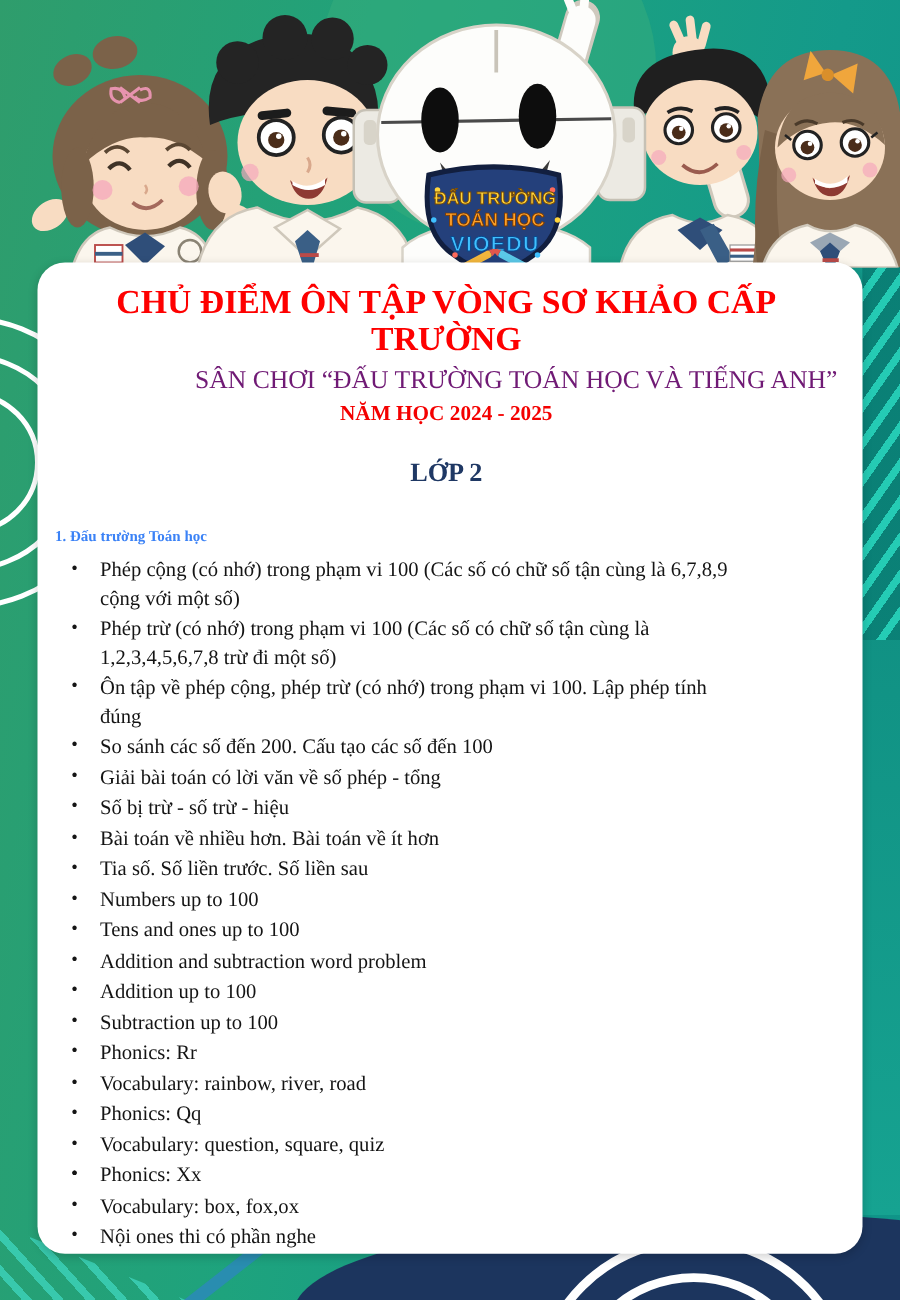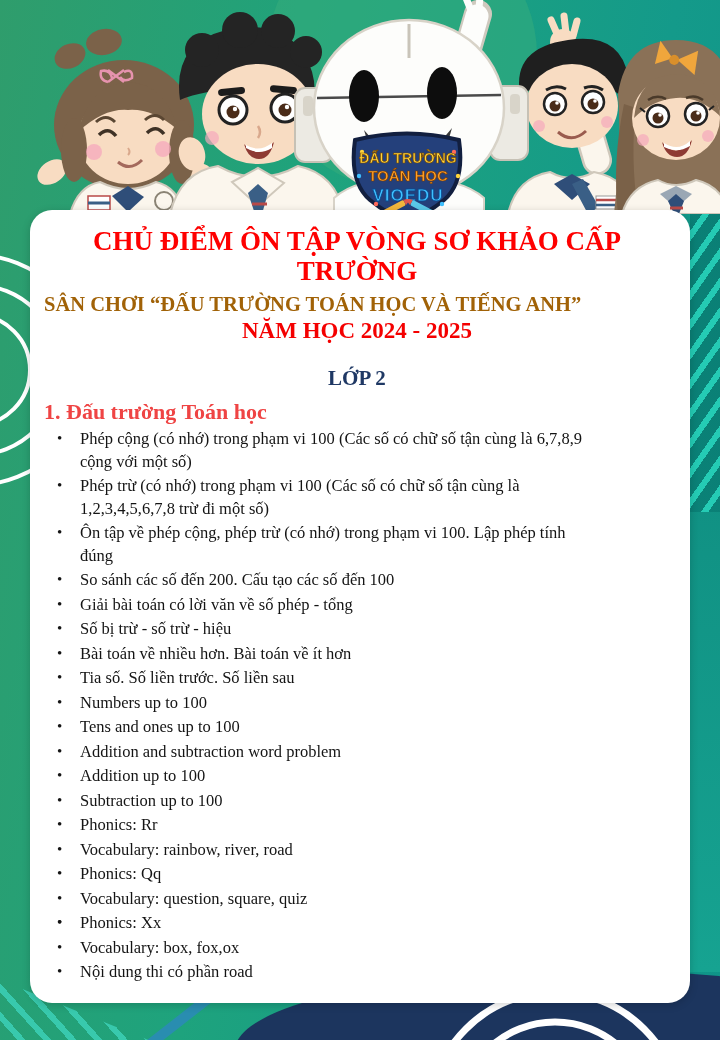--- a/index.html
+++ b/index.html
@@ -5,21 +5,21 @@
   * { margin:0; padding:0; box-sizing:border-box; }
   html,body { width:720px; height:1040px; }
   body { font-family:"Liberation Serif","DejaVu Serif",serif; }
 
   .page {
     position:relative; width:720px; height:1040px; overflow:hidden;
     background:linear-gradient(100deg,#2f9d6c 0%, #1ea37d 40%, #149a8a 75%, #0f9488 100%);
   }
 
   
-  .header-art { position:absolute; left:0; top:0; width:720px; height:214px; z-index:1;padding-left:12px; }
+  .header-art { position:absolute; left:0; top:0; width:720px; height:214px; z-index:1; }
 
   
   .left-arcs { position:absolute; left:0; top:248px; width:70px; height:250px; z-index:0; }
   .right-margin {
     position:absolute; right:0; top:212px; width:30px; height:760px; z-index:0;
     background:linear-gradient(#0d867b,#16a391);
   }
   .right-stripes {
     position:absolute; right:0; top:212px; width:30px; height:300px; z-index:0;
     background:repeating-linear-gradient(125deg,#0a7f75 0 11px,#27d2ba 11px 17px);
@@ -48,34 +48,34 @@
     position:absolute; left:30px; top:210px; width:660px; height:793px;
     background:#ffffff; border-radius:22px; z-index:5;
     padding:14px 20px 21px 14px;
     box-shadow:0 2px 8px rgba(0,0,0,.18);
   }
   .doc-title {
     text-align:center; color:#fe0000; font-weight:bold; font-size:27px;
     line-height:30px; margin-top:2px;
   }
   .doc-subtitle {
-    text-align:left; color:#a16207; font-weight:bold; font-size:20.5px;
+    text-align:right; color:#701a75; font-weight:normal; font-size:20.5px;
     line-height:25px; margin-top:6px;
   }
   .doc-year {
-    text-align:center; color:#f40000; font-weight:bold; font-size:23px;
+    text-align:center; color:#f40000; font-weight:bold; font-size:17px;
     line-height:21px; margin-top:3px;
   }
   .doc-grade {
     text-align:center; color:#1f3864; font-weight:bold; font-size:21px;
     line-height:26px; margin-top:24px;
   }
   .sec-heading {
-    font-weight:bold; color:#ef4444; font-size:22px; line-height:24px;
-    margin:9px 0 4px 0;
+    font-weight:bold; color:#3b82f6; font-size:12px; line-height:24px;
+    margin:26px 0 4px 0;
   }
   ul.topics { list-style:none; }
   ul.topics li {
     position:relative; padding-left:36px; margin-bottom:2px;
     font-size:16.5px; line-height:22.5px; color:#141414;
   }
   ul.topics li .bullet {
     position:absolute; left:13px; top:-1px; font-size:15px; color:#141414;
   }
   ul.topics li .item-text { white-space:pre-line; }
@@ -300,17 +300,17 @@
       </ul>
 
     <ul class="topics">
         <li><span class="bullet">•</span><span class="item-text">Phonics: Rr</span></li>
         <li><span class="bullet">•</span><span class="item-text">Vocabulary: rainbow, river, road</span></li>
         <li><span class="bullet">•</span><span class="item-text">Phonics: Qq</span></li>
         <li><span class="bullet">•</span><span class="item-text">Vocabulary: question, square, quiz</span></li>
         <li><span class="bullet">•</span></li>
         <li><span class="bullet">•</span><span class="item-text">Phonics: Xx</span></li>
         <li><span class="bullet">•</span><span class="item-text">Vocabulary: box, fox,ox</span></li>
-        <li><span class="bullet">•</span><span class="item-text">Nội dung thi có phần road</span></li>
+        <li><span class="bullet">•</span><span class="item-text">Nội ones thi có phần nghe</span></li>
       </ul>
   </div>
 
 </div>
 
 </body></html>

